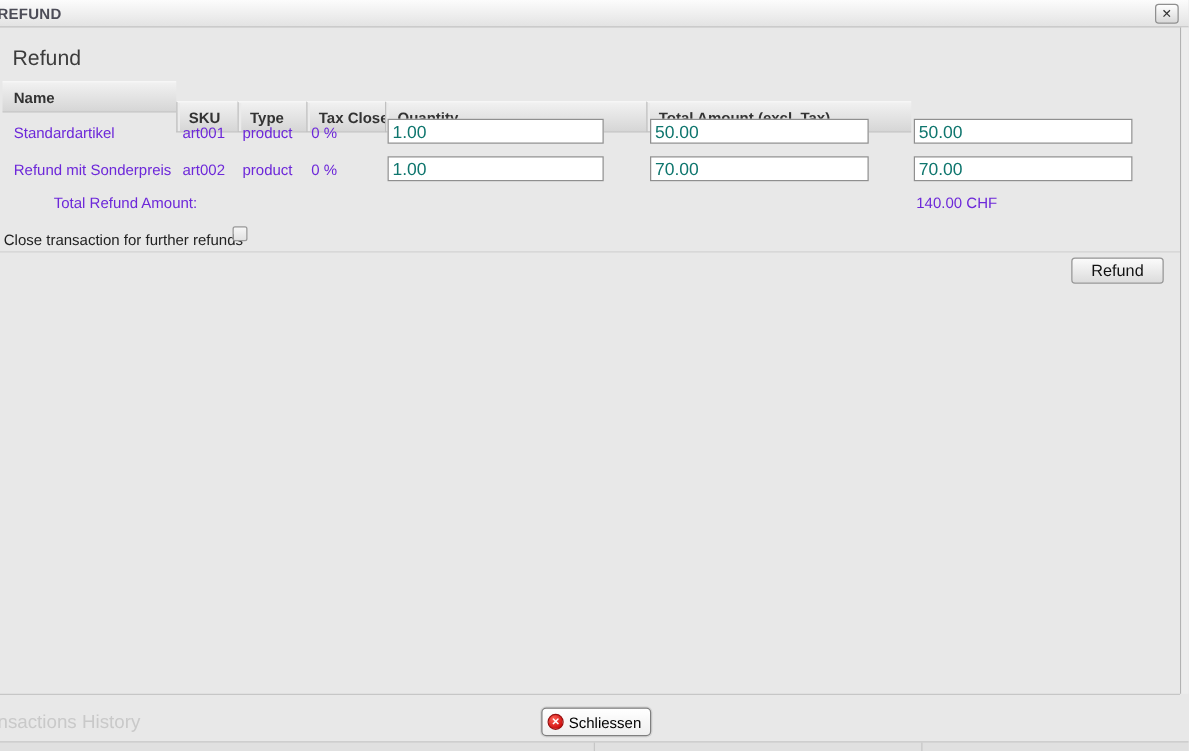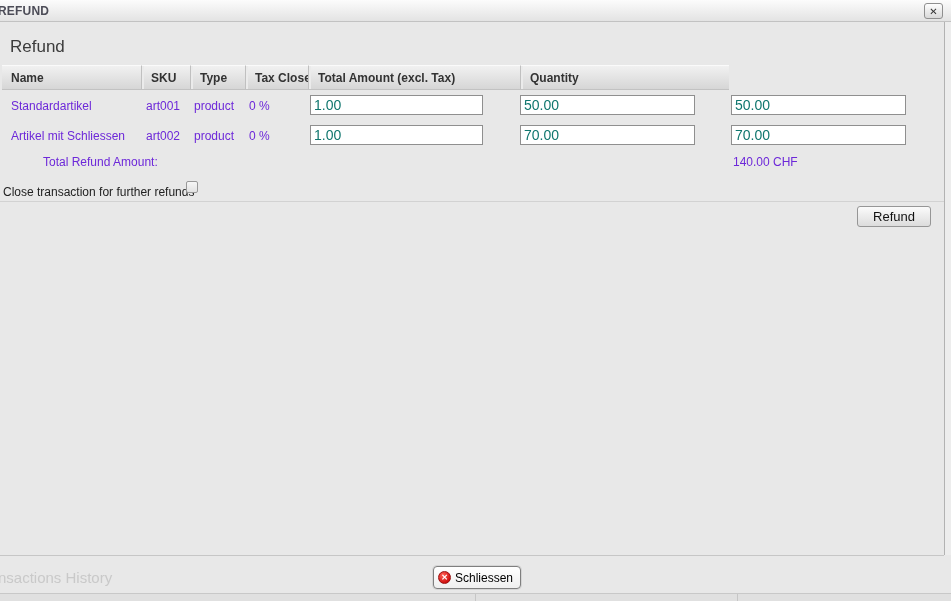--- a/index.html
+++ b/index.html
@@ -33,21 +33,21 @@
     font-size:17px; font-weight:normal; color:#3c3c3c;
   }
   
   .thead { position:absolute; left:2px; top:65px; width:935px; height:25px; display:flex; }
   .th {
     box-sizing:border-box; height:25px; line-height:24px; padding-left:9px;
     background:linear-gradient(#f1f1f1,#d6d6d6);
     border-top:1px solid #fafafa; border-bottom:1px solid #c2c2c2;
     font-size:12px; font-weight:bold; color:#333; white-space:nowrap; overflow:hidden;
   }
-  .th + .th { border-left:1px solid #c0c0c0; box-shadow:inset 2px 0 0 #ebebeb; }
+  .th + .th { border-left:1px solid #c0c0c0; box-shadow:inset 2px 0 0 #ebebeb;margin-top:16px; }
   .th-name{width:139px} .th-sku{width:49px} .th-type{width:55px} .th-tax{width:63px}
   .th-qty{width:209px} .th-excl{width:212px} .th-incl{width:208px}
   
   .cell { position:absolute; font-size:12px; color:#6d28d9; white-space:nowrap; }
   .amount-input {
     position:absolute; width:165px; height:16px; padding:1px 3px;
     border:1px solid #8f8f8f; background:#fff; box-sizing:content-box;
     font-size:14px; color:#0f766e; font-family:"Liberation Sans", sans-serif;
   }
   .col-q{left:310px} .col-e{left:520px; width:167px} .col-i{left:731px; width:167px}
@@ -104,36 +104,36 @@
 <div class="right-strip"></div>
 <div class="dialog-bottom-border"></div>
 
 <h2 class="refund-heading">Refund</h2>
 
 <div class="thead">
   <div class="th th-name">Name</div>
   <div class="th th-sku">SKU</div>
   <div class="th th-type">Type</div>
   <div class="th th-tax">Tax Close</div>
+  <div class="th th-qty">Quantity</div>
   <div class="th th-excl">Total Amount (excl. Tax)</div>
-  <div class="th th-qty">Quantity</div>
 </div>
 
 <div>
   <span class="cell" style="left:11px; top:99px;">Standardartikel</span>
   <span class="cell" style="left:146px; top:99px;">art001</span>
   <span class="cell" style="left:194px; top:99px;">product</span>
   <span class="cell" style="left:249px; top:99px;">0 %</span>
   <input class="amount-input col-q r1" value="1.00" style="">
   <input class="amount-input col-e r1" value="50.00" style="">
   <input class="amount-input col-i r1" value="50.00" style="">
 </div>
 
 <div>
-  <span class="cell" style="left:11px; top:129px;">Artikel mit Schliessen</span>
+  <span class="cell" style="left:11px; top:129px;">Refund mit Sonderpreis</span>
   <span class="cell" style="left:146px; top:129px;">art002</span>
   <span class="cell" style="left:194px; top:129px;">product</span>
   <span class="cell" style="left:249px; top:129px;">0 %</span>
   <input class="amount-input col-q r2" value="1.00" style="">
   <input class="amount-input col-e r2" value="70.00" style="">
   <input class="amount-input col-i r2" value="70.00" style="">
 </div>
 
 <div>
   <span class="cell" style="left:11px; top:155px;margin-left:32px;">Total Refund Amount:</span>

